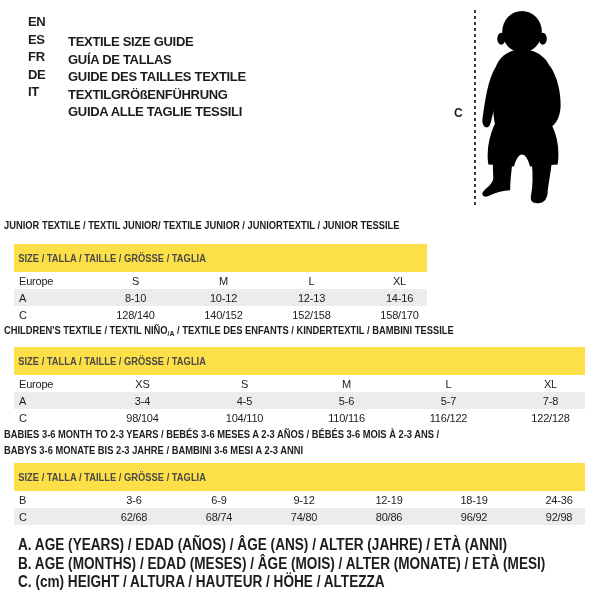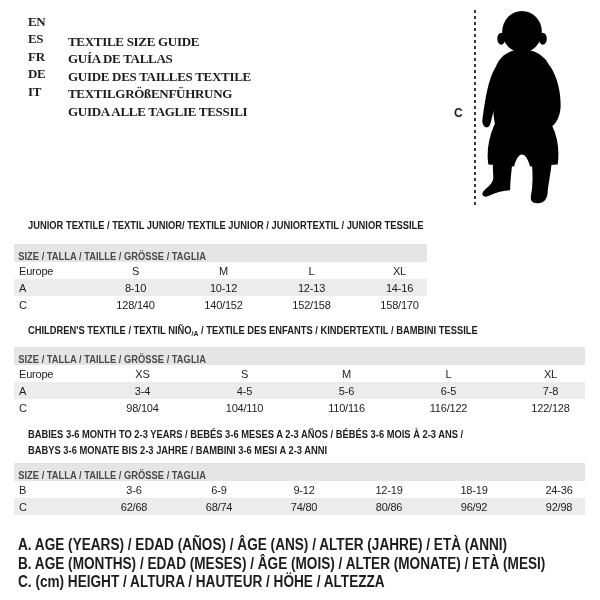--- a/index.html
+++ b/index.html
@@ -1,40 +1,40 @@
 <!DOCTYPE html>
 <html><head>
 <meta charset="utf-8">
 <style>
   html,body{margin:0;padding:0;background:#fff;}
   .page{position:relative;width:600px;height:600px;background:#ffffff;
         font-family:"Liberation Sans",sans-serif;color:#1c1c1c;overflow:hidden;}
 
   
-  .lang{position:absolute;left:28px;top:13px;font-family:Liberation Serif, serif;}
+  .lang{position:absolute;left:28px;top:13px;}
   .lang-row{display:flex;height:17.5px;align-items:center;font-weight:bold;
             font-size:13px;letter-spacing:-0.3px;}
   .lang-code{width:40px;}
   .lang-title{white-space:nowrap;margin-top:40px;}
 
   
   .dash-line{position:absolute;left:474px;top:10px;width:2px;height:198px;
              background:repeating-linear-gradient(to bottom,#3a3a3a 0 3px,transparent 3px 6px);}
   .fig-label{position:absolute;left:454px;top:106px;font-size:12px;font-weight:bold;}
   .baby-svg{position:absolute;left:478px;top:8px;}
 
   
-  .sec-title{position:absolute;left:28px;font-size:11px;font-weight:bold;white-space:nowrap;
+  .sec-title{position:absolute;left:4px;font-size:11px;font-weight:bold;white-space:nowrap;
              line-height:16px;}
   .cond{display:inline-block;transform:scaleX(0.85);transform-origin:0 50%;white-space:nowrap;}
   .sub{font-size:8px;vertical-align:-2px;}
 
   
   .tbl{position:absolute;left:14px;}
-  .bar{height:18px;background:#e5e5e5;display:flex;align-items:flex-end;
+  .bar{height:28px;background:#fde047;display:flex;align-items:center;
        font-size:11px;font-weight:bold;color:#4a4a4a;}
   .bar .cond{padding-left:5px;}
   .row{display:flex;height:17px;align-items:center;font-size:11px;letter-spacing:-0.2px;gap:33px;}
   .row.shaded{background:#ececec;}
   .row .lbl{width:56px;padding-left:5px;}
   .row .cell{flex:1;text-align:center;}
   .w-junior{width:413px;}
   .w-wide{width:571px;}
 
   
@@ -126,21 +126,21 @@
       <span class="cell">S</span>
       <span class="cell">M</span>
       <span class="cell">L</span>
       <span class="cell">XL</span>
     </div>
     <div class="row shaded">
       <span class="lbl">A</span>
       <span class="cell">3-4</span>
       <span class="cell">4-5</span>
       <span class="cell">5-6</span>
-      <span class="cell">6-5</span>
+      <span class="cell">5-7</span>
       <span class="cell">7-8</span>
     </div>
     <div class="row">
       <span class="lbl">C</span>
       <span class="cell">98/104</span>
       <span class="cell">104/110</span>
       <span class="cell">110/116</span>
       <span class="cell">116/122</span>
       <span class="cell">122/128</span>
     </div>

